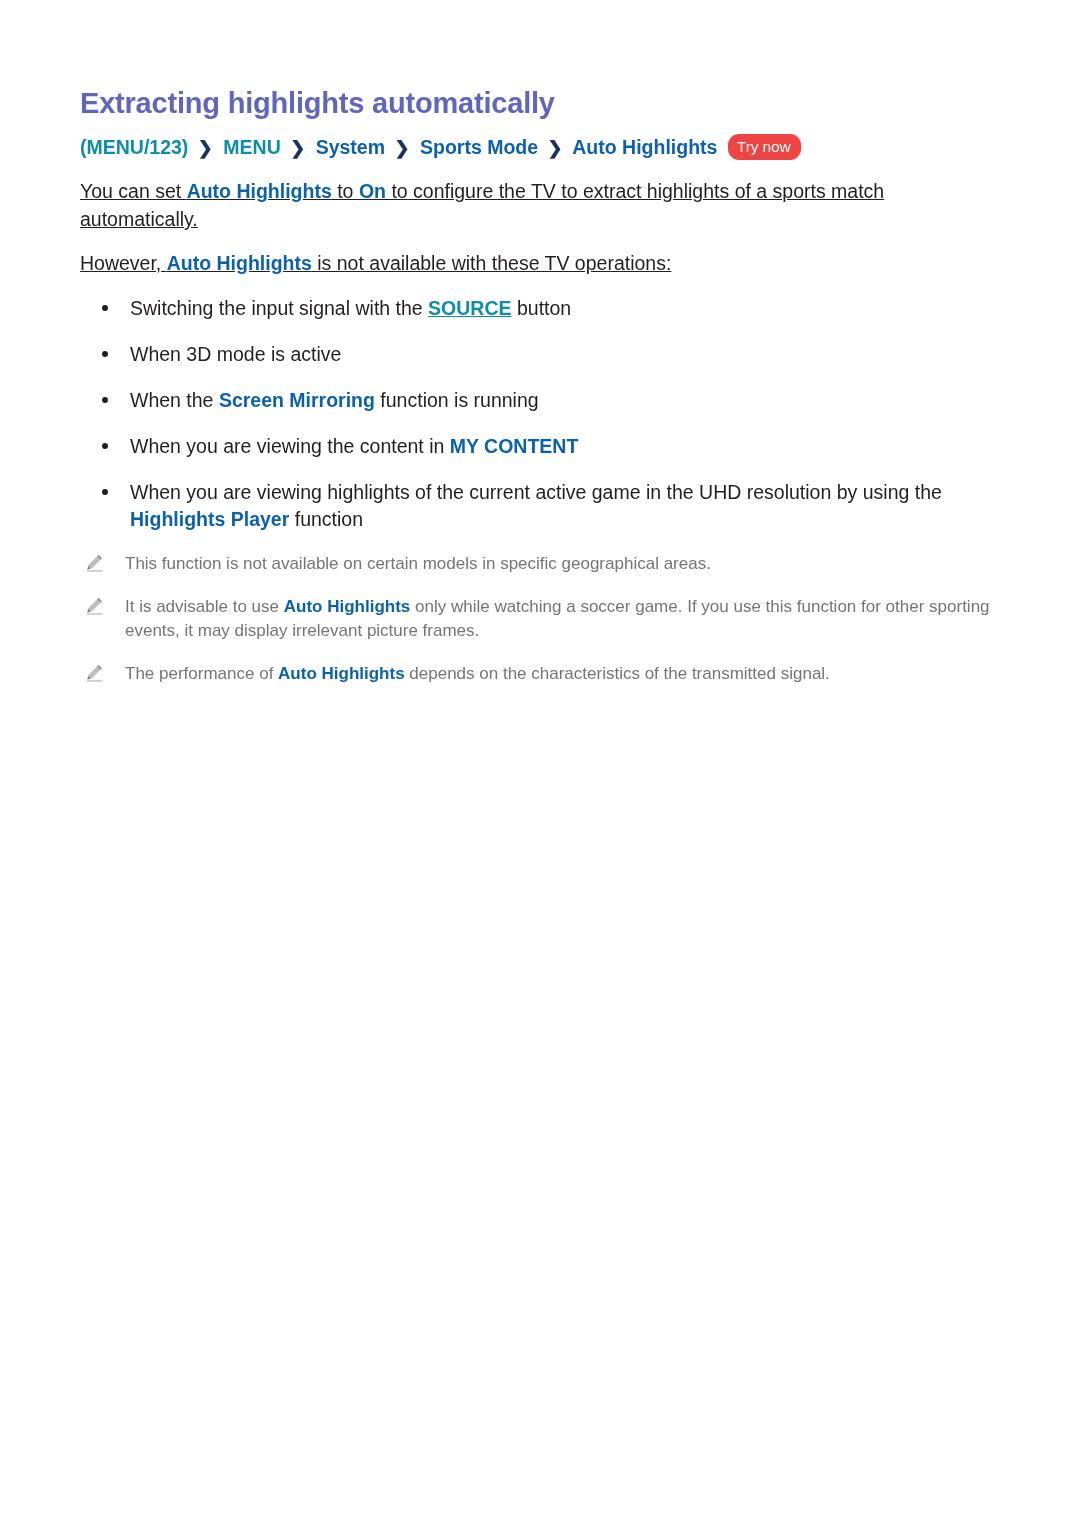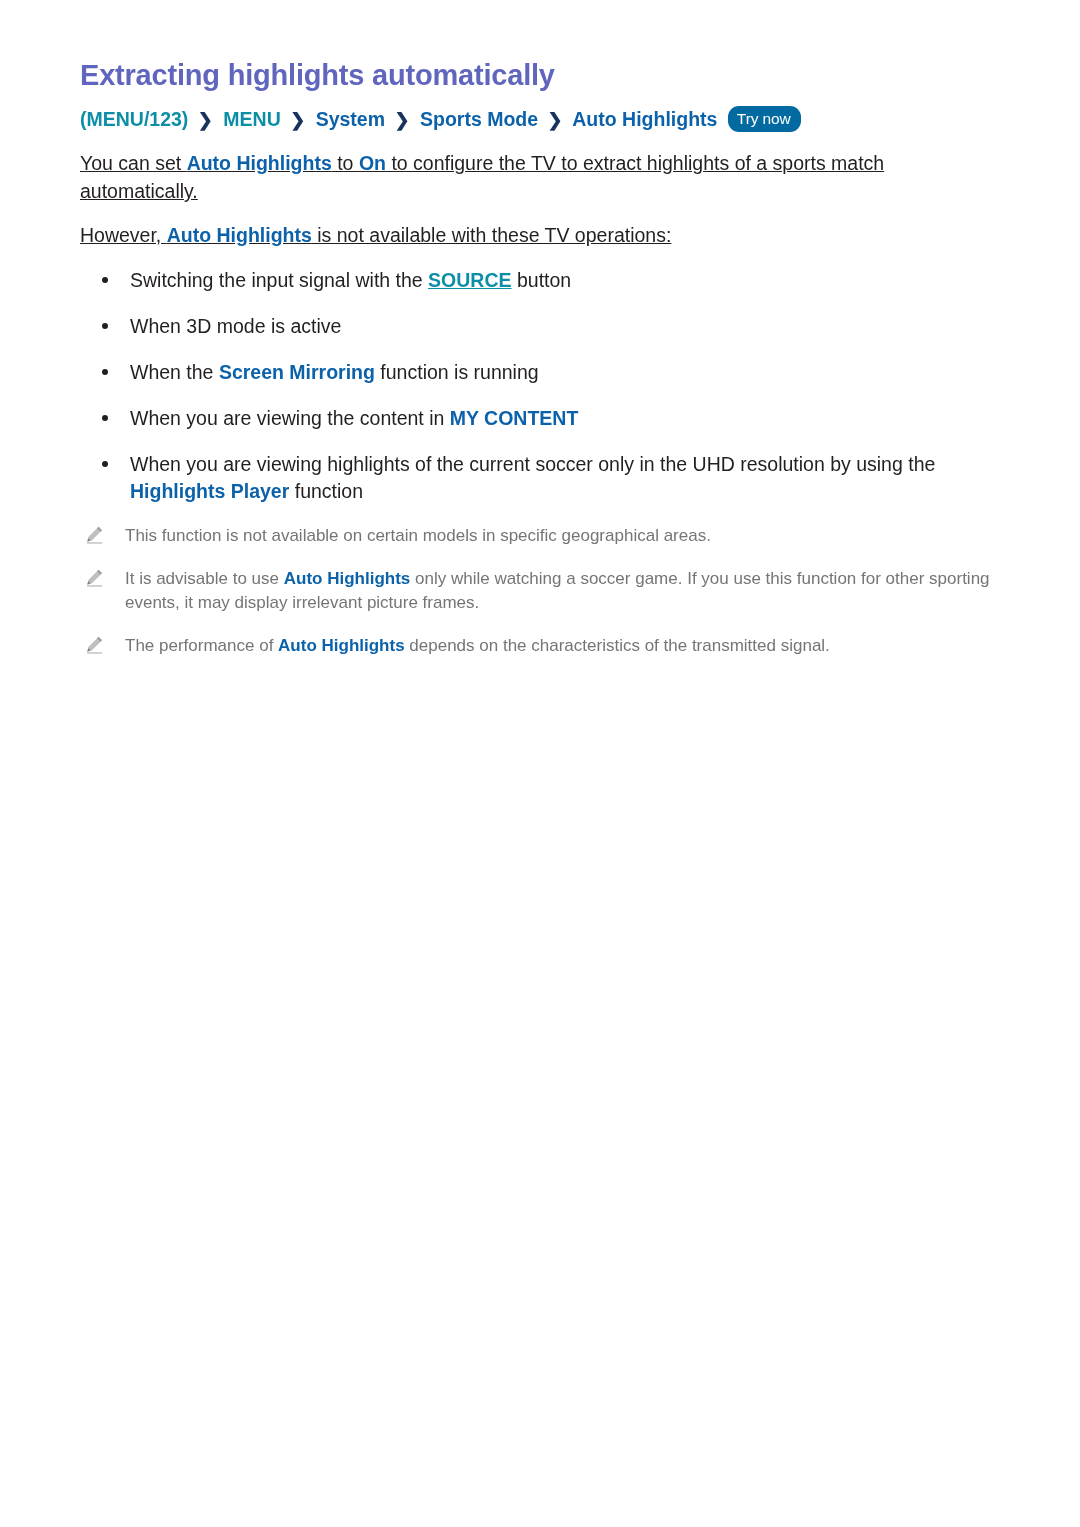--- a/index.html
+++ b/index.html
@@ -15,20 +15,21 @@
     color: #231f20;
     -webkit-font-smoothing: antialiased;
   }
 
   .page {
     position: relative;
     width: 1080px;
     height: 1220px;
     box-sizing: border-box;
     padding: 60px 90px 0 80px;
+    margin-top: 28px;
   }
 
   
   .page-title {
     font-size: 29px;
     font-weight: bold;
     color: #6065bd;
     letter-spacing: -0.2px;
     line-height: 1.1;
     margin: 0 0 14px 0;
@@ -45,21 +46,21 @@
   .crumb-teal { color: #0c8fa6; }
   .crumb-blue { color: #0c62aa; }
   .crumb-sep {
     color: #17335e;
     font-weight: bold;
     font-size: 18px;
     padding: 0 5px 0 4px;
   }
   .try-now {
     display: inline-block;
-    background: #0369a1;
+    background: #ef4444;
     color: #ffffff;
     font-size: 15.5px;
     font-weight: normal;
     line-height: 1;
     padding: 5px 10px 6px 9px;
     border-radius: 11px;
     margin-left: 5px;
     position: relative;
     top: -2px;
     letter-spacing: -0.1px;
@@ -169,21 +170,21 @@
     <li>
       <span class="dot"></span><span>When 3D mode is active</span><span class="k-blue"></span><span></span>
     </li>
     <li>
       <span class="dot"></span><span>When the </span><span class="k-blue">Screen Mirroring</span><span> function is running</span>
     </li>
     <li>
       <span class="dot"></span><span>When you are viewing the content in </span><span class="k-blue">MY CONTENT</span><span></span>
     </li>
     <li>
-      <span class="dot"></span><span>When you are viewing highlights of the current soccer only in the UHD resolution by using the </span><span class="k-blue">Highlights Player</span><span> function</span>
+      <span class="dot"></span><span>When you are viewing highlights of the current active game in the UHD resolution by using the </span><span class="k-blue">Highlights Player</span><span> function</span>
     </li>
   </ul>
 
   <div class="notes">
 
     <div class="note">
       <span class="pencil">
         <svg width="20" height="20" viewBox="0 0 20 20" aria-hidden="true">
           <polygon points="13.6,1.8 17.0,5.2 7.0,15.2 3.6,11.8" fill="#bfbfbf"></polygon>
           <polygon points="13.6,1.8 17.0,5.2 15.4,6.8 12.0,3.4" fill="#9e9e9e"></polygon>

